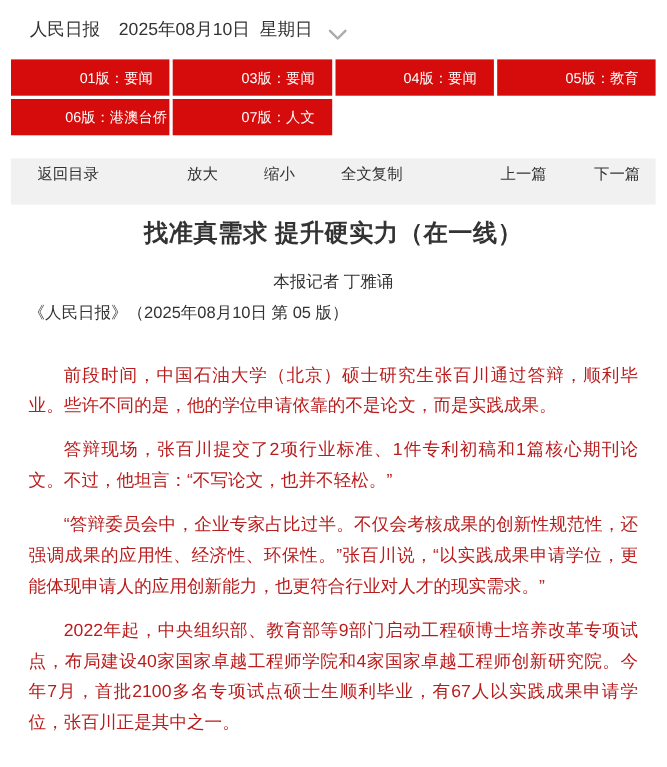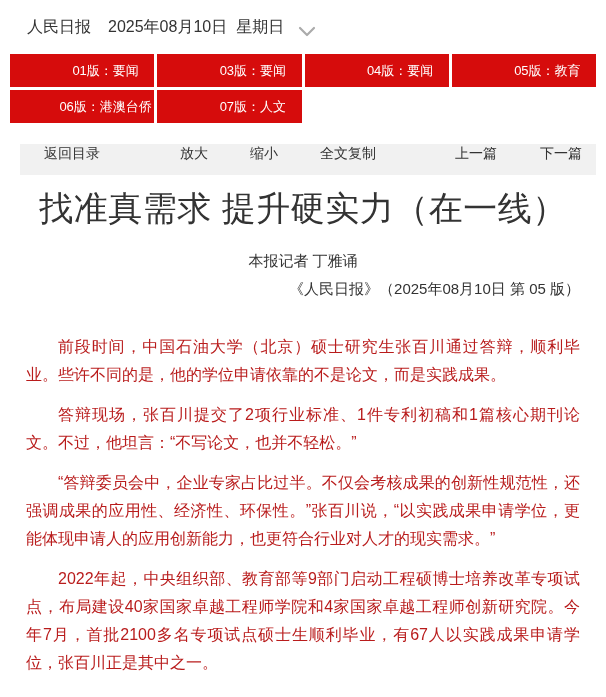--- a/index.html
+++ b/index.html
@@ -37,22 +37,22 @@
     height: 33px;
     display: flex; align-items: center; justify-content: center;
     font-size: 13px;
     cursor: pointer;
     white-space: nowrap;
     padding-left: 47px;
   }
 
   
   .toolbar {
-    margin: 21px 10px 0 20px;
-    height: 31px;
+    margin: 21px 10px 0 10px;
+    height: 42px;
     background: #f1f1f1;
     display: flex; align-items: center;
     padding: 0 14px 12px 24px;
     font-size: 14px; color: #333;
   }
   .toolbar .tb { cursor: pointer; white-space: nowrap; }
   .tb-zoom-in   { margin-left: 80px; }
   .tb-zoom-out  { margin-left: 42px; }
   .tb-copy      { margin-left: 42px; }
   .tb-prev      { margin-left: auto; }
@@ -62,31 +62,31 @@
   .article { padding: 0 26px; }
   .supertitle {
     margin-top: 23px;
     text-align: center;
     font-size: 20px; font-weight: bold; color: #333;
     letter-spacing: 0.5px;
   }
   .main-title {
     margin-top: 11px;
     text-align: center;
-    font-size: 34px; font-weight: normal; color: #333;
+    font-size: 22px; font-weight: bold; color: #333;
     letter-spacing: 0.5px;
   }
   .byline {
     margin-top: 20px;
     text-align: center;
     font-size: 15px; color: #333;
   }
   .source {
     margin-top: 9px;
-    text-align: right;
+    text-align: left;
     font-size: 15px; color: #333;
   }
   .body-text { margin-top: 34px; }
   .body-text p {
     font-size: 16px;
     line-height: 28px;
     text-align: justify;
     text-indent: 2em;
     color: #b91c1c;
     margin-bottom: 12px;

